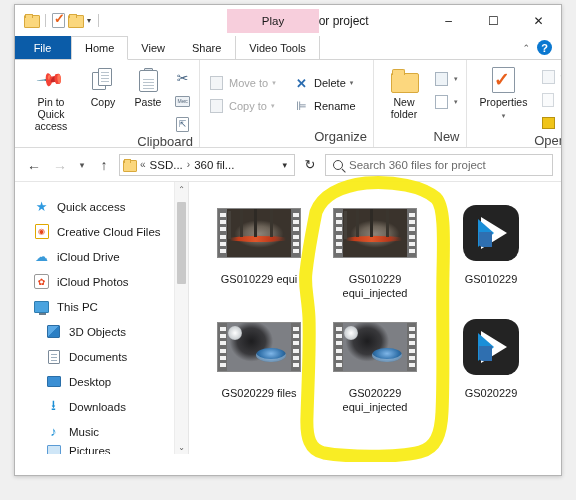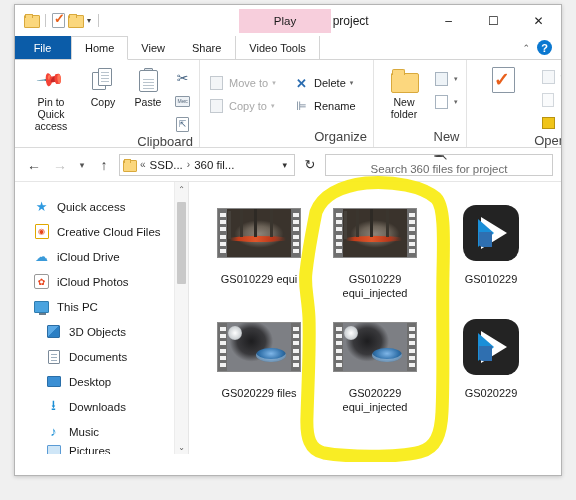--- a/index.html
+++ b/index.html
@@ -50,21 +50,21 @@
     font-size: 13px; color: #e8601c; font-weight: bold; line-height: 15px;
   }
   .qat-chev { font-size: 8px; color: #444; padding: 0 1px; }
   .win-title {
     position: absolute; left: 0; right: 0; top: 0; height: 31px;
     display: flex; align-items: center; justify-content: center;
     font-size: 12px; color: #1a1a1a; pointer-events: none;
     padding-left: 60px;
   }
   .tab-play {
-    position: absolute; left: 224px; top: 4px;
+    position: absolute; left: 212px; top: 4px;
     width: 92px; height: 24px;
     background: #f7cedc;
     display: flex; align-items: center; justify-content: center;
     font-size: 11.5px; color: #1a1a1a;
   }
   .wincontrols {
     position: absolute; right: 0; top: 0; height: 31px;
     display: flex; align-items: stretch;
   }
   .wc {
@@ -231,21 +231,21 @@
   }
   .crumb { font-size: 11.5px; color: #1a1a1a; }
   .crumb-sep { font-size: 10px; color: #555; }
   .path-caret { margin-left: auto; font-size: 9px; color: #333; padding-right: 4px; }
   .refresh {
     width: 22px; height: 22px; display:flex;align-items:center;justify-content:center;
     font-size: 13px; color: #333; border:1px solid transparent;
   }
   .searchbox {
     width: 228px; height: 22px; border: 1px solid #cccccc; background:#fff;
-    display:flex; align-items:center; gap:6px; padding:0 7px;flex-direction:column;
+    display:flex; align-items:center; gap:6px; padding:0 7px;
   }
   .mag {
     width:10px;height:10px;border:1.4px solid #444;border-radius:50%;position:relative;
   }
   .mag:after{
     content:''; position:absolute; right:-4px; bottom:-3px; width:5px; height:1.4px;
     background:#444; transform:rotate(45deg);
   }
   .search-ph { font-size: 11.5px; color: #6b6b6b; }
 
@@ -599,20 +599,24 @@
     </div>
 
     <div class="rgroup">
       <div class="rgroup-body">
         <div class="bigbtn" style="width:62px">
           <div class="icon24">
             <span class="propbig">
                 <span class="sheet"></span>
                 <span class="chk">✓</span>
               </span>
+          </div>
+          <div class="lbl">
+            <span>Properties</span><br>
+            <span class="caret">▾</span>
           </div>
         </div>
         <div class="smallcol" style="padding-top:4px">
           <div class="smallbtn dim">
             <span class="iconbox">
               <span style="width:13px;height:14px;border:1px solid #cdd3d9;background:#f5f7f9;display:inline-block"></span>
             </span>
             <span class="caret dim">▾</span>
           </div>
           <div class="smallbtn dim">

